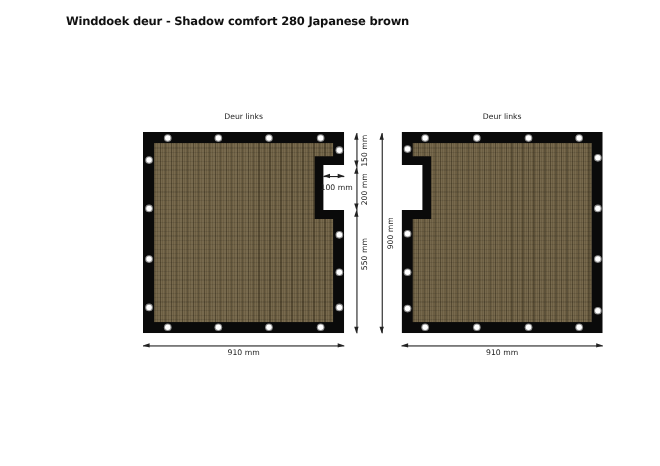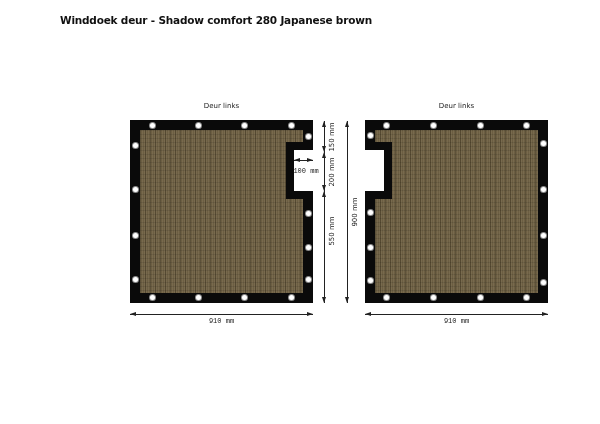--- a/index.html
+++ b/index.html
@@ -41,21 +41,21 @@
   .dimh { position:absolute; height:1px; background:#222; }
   .dimh::before { content:""; position:absolute; left:0; top:-2px; width:0; height:0;
     border-style:solid; border-width:2.5px 6px 2.5px 0; border-color:transparent #222 transparent transparent; }
   .dimh::after  { content:""; position:absolute; right:0; top:-2px; width:0; height:0;
     border-style:solid; border-width:2.5px 0 2.5px 6px; border-color:transparent transparent transparent #222; }
   .dimv { position:absolute; width:1px; background:#222; }
   .dimv::before { content:""; position:absolute; top:0; left:-2px; width:0; height:0;
     border-style:solid; border-width:0 2.5px 6px 2.5px; border-color:transparent transparent #222 transparent; }
   .dimv::after  { content:""; position:absolute; bottom:0; left:-2px; width:0; height:0;
     border-style:solid; border-width:6px 2.5px 0 2.5px; border-color:#222 transparent transparent transparent; }
-  .hlab { position:absolute; font-size:7px; color:#222; transform:translateX(-50%); white-space:nowrap;font-family:Liberation Mono, monospace; }
+  .hlab { position:absolute; font-size:7px; color:#222; transform:translateX(-50%); white-space:nowrap; }
   .vlab { position:absolute; font-size:7px; color:#222; white-space:nowrap;
     transform:translate(-50%,-50%) rotate(-90deg); }
 </style>
 </head>
 <body>
 
 <div class="page">
 
   <div class="doc-title">Winddoek deur - Shadow comfort 280 Japanese brown</div>
 

